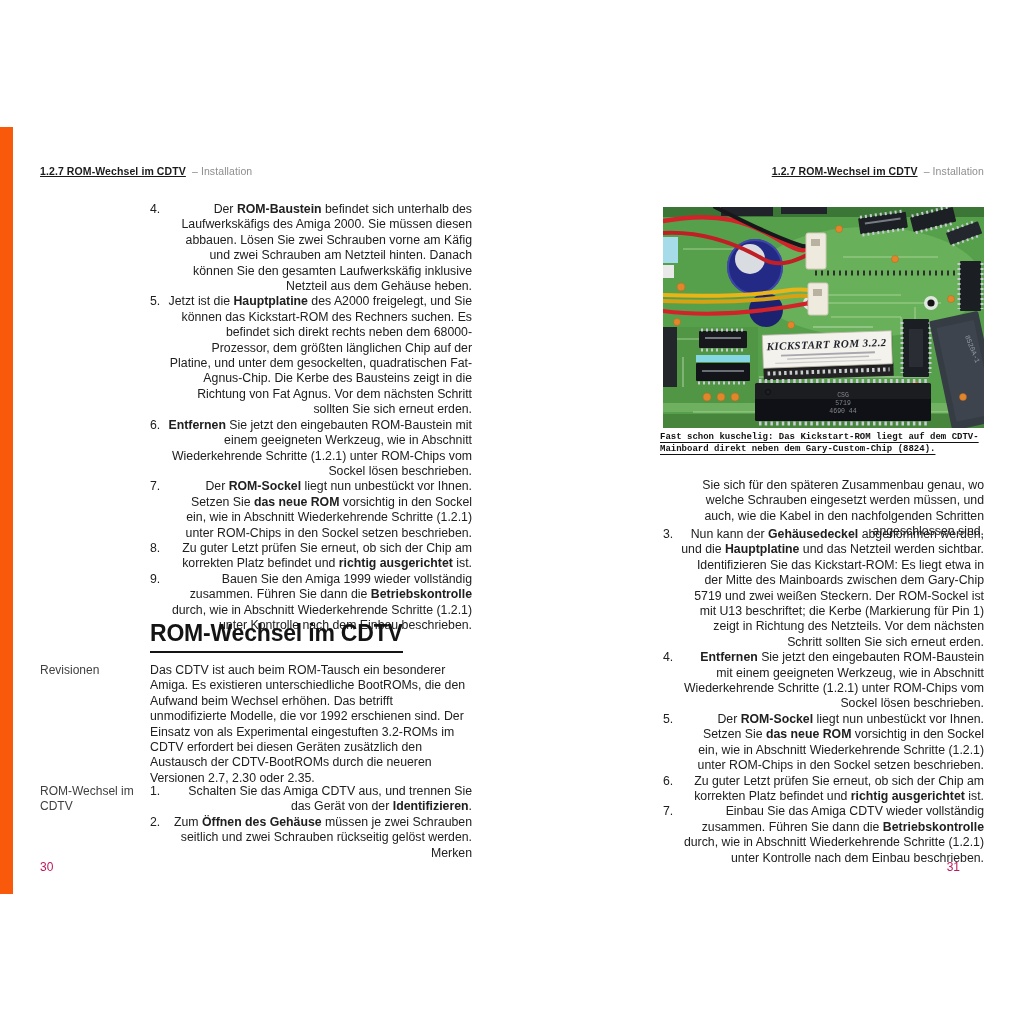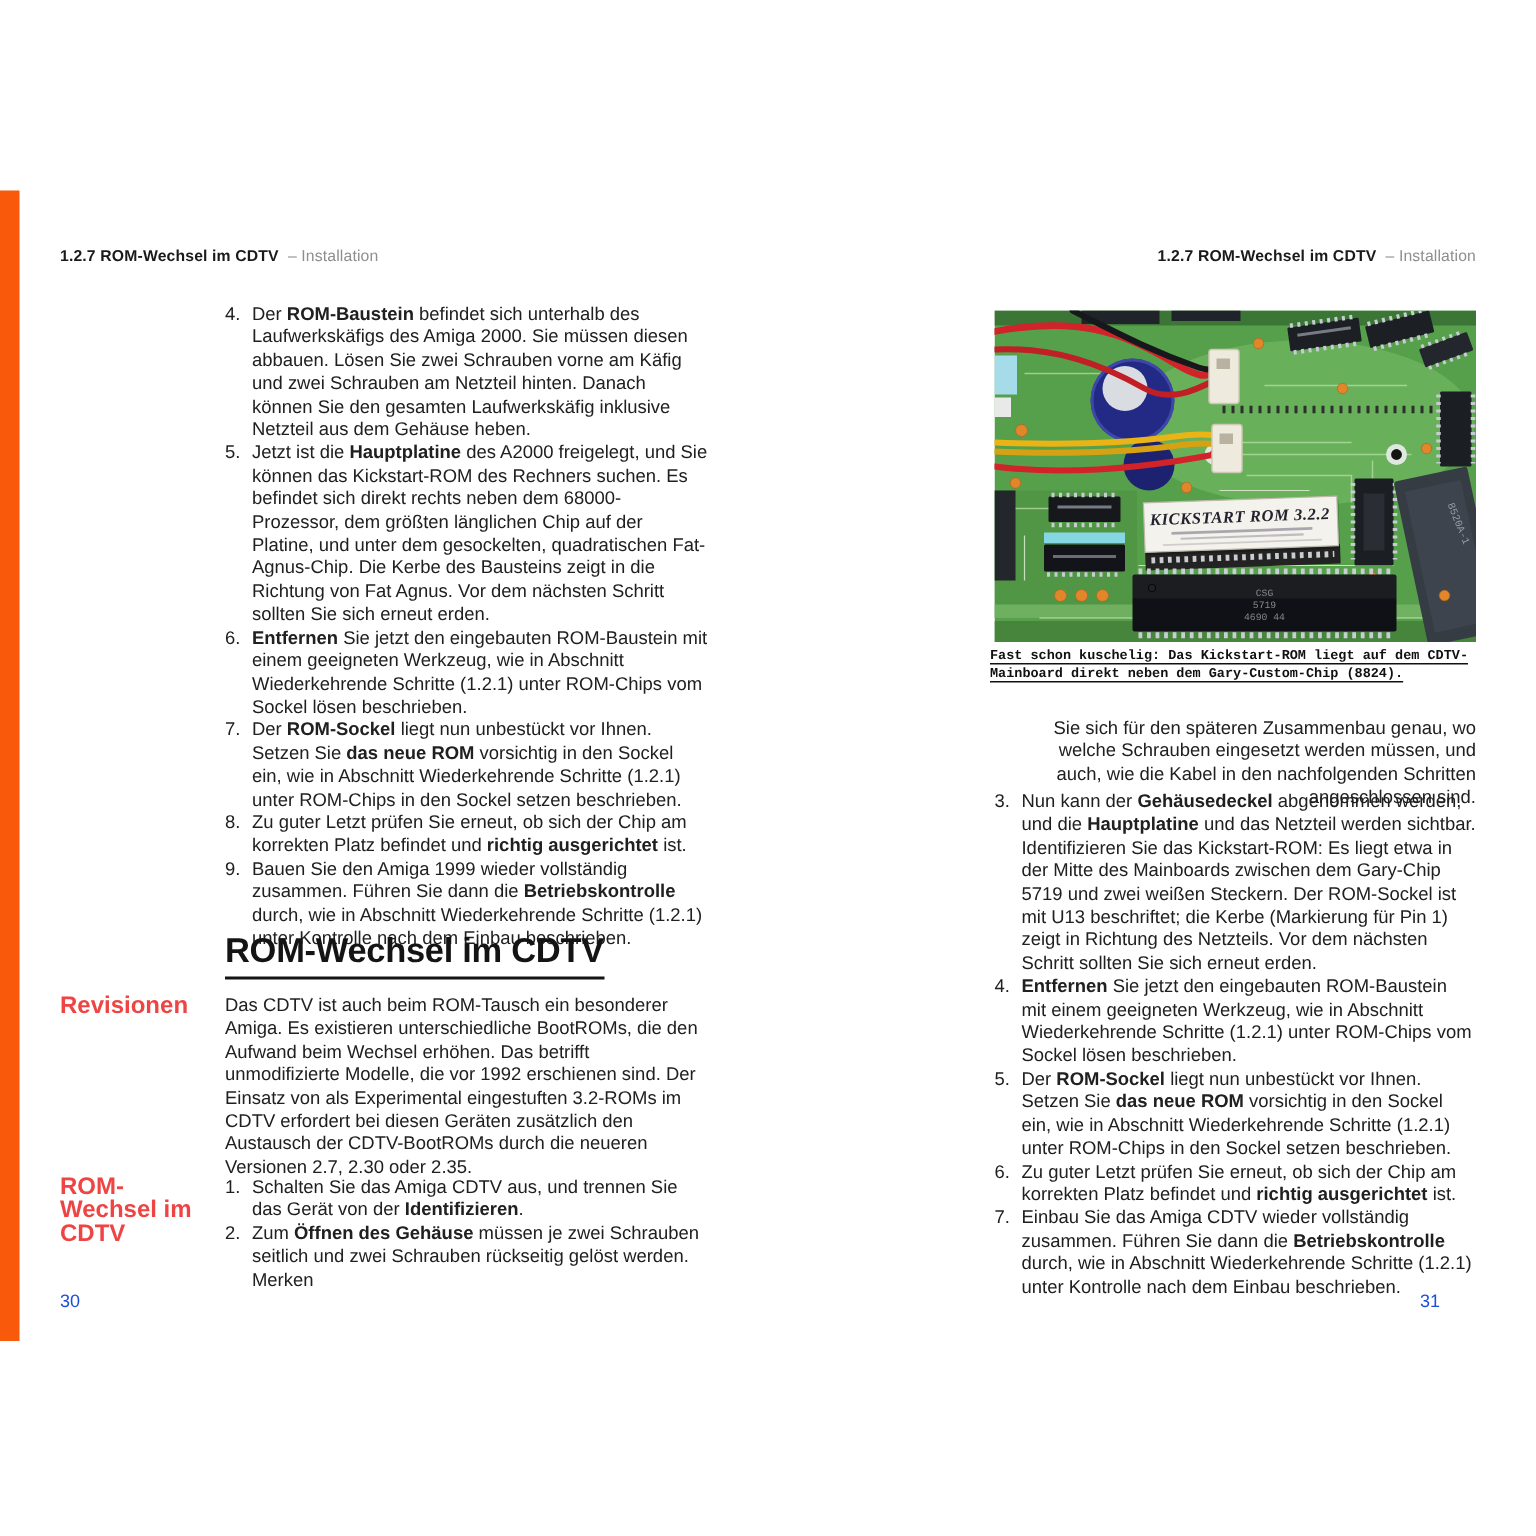--- a/index.html
+++ b/index.html
@@ -2,36 +2,36 @@
 <html lang="de"><head>
 <meta charset="utf-8">
 <style>
   html,body{margin:0;padding:0;background:#ffffff;}
   .canvas{position:relative;width:1024px;height:1024px;background:#ffffff;overflow:hidden;
           font-family:"Liberation Sans",sans-serif;color:#1d1d1d;}
   .accent-bar{position:absolute;left:0;top:127px;width:13px;height:767px;}
   .block{position:absolute;}
   
   .runhead{font-size:10.5px;letter-spacing:.1px;white-space:nowrap;}
-  .runhead .rh-bold{font-weight:700;color:#1a1a1a;}
+  .runhead .rh-bold{font-weight:700;color:#1a1a1a;text-decoration:underline;}
   .runhead .rh-light{font-weight:400;color:#8e8e8e;}
   
   .bodytext{font-size:12.3px;line-height:15.4px;color:#202020;}
   .b{font-weight:700;}
   .i{}
   
   .steps{display:block;}
   .step{display:flex;align-items:flex-start;}
   .step .num{flex:0 0 18px;}
-  .step .stepbody{flex:1;}
+  .step .stepbody{flex:1;text-align:right;}
   
   .heading2{font-size:23px;font-weight:700;letter-spacing:-.2px;color:#141414;
             display:inline-block;border-bottom:2.5px solid #141414;padding-bottom:4px;}
-  .sidelabel{font-size:16px;line-height:15.4px;font-weight:700;color:#ef4444;}
-  .pagenum{font-size:12px;color:#1d4ed8;}
+  .sidelabel{font-size:12px;line-height:15.4px;font-weight:400;color:#404040;}
+  .pagenum{font-size:12px;color:#be185d;}
   
   figure{margin:0;padding:0;}
   .caption{font-family:"Liberation Mono",monospace;font-size:9px;line-height:11.5px;font-weight:700;
            color:#111;text-decoration:underline;text-decoration-thickness:1px;text-underline-offset:2.5px;}
   .t-right{text-align:right;}
 </style>
 </head>
 <body>
 
 <div class="canvas">

